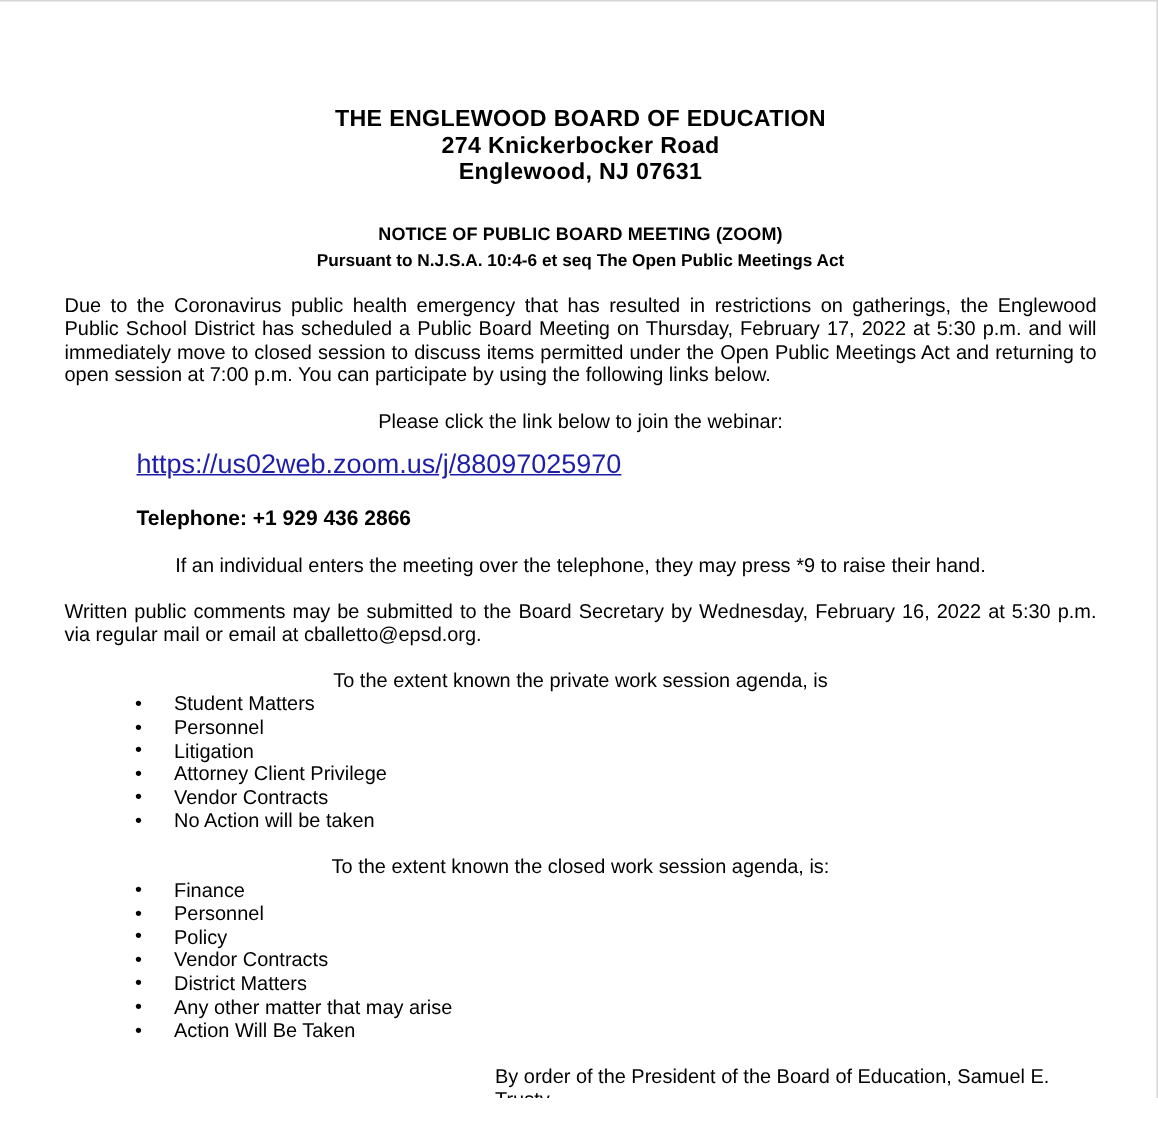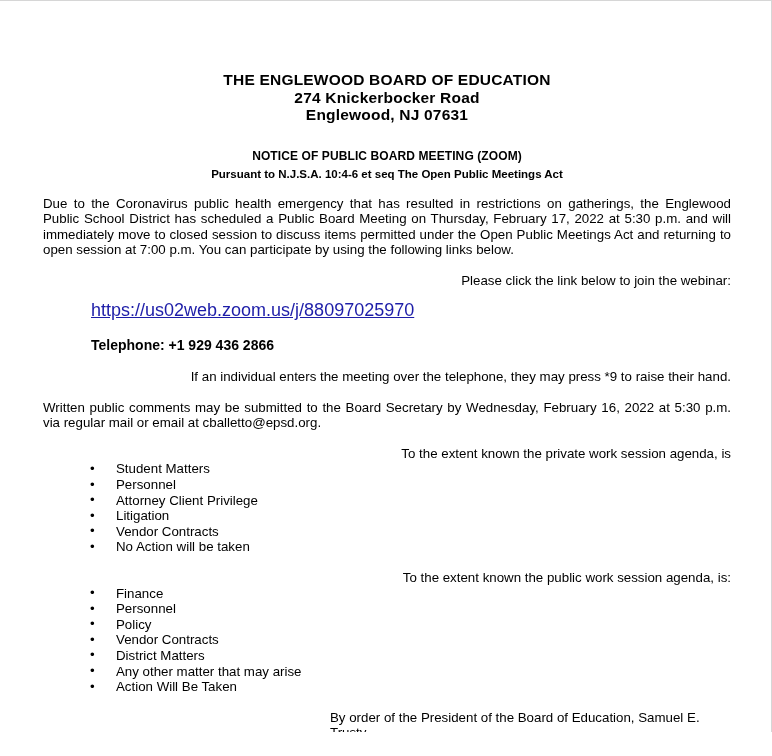--- a/index.html
+++ b/index.html
@@ -58,21 +58,21 @@
     font-size: 11.5px;
     line-height: 14px;
     margin-top: 1px;
   }
 
   
   .para {
     font-size: 13.3px;
     line-height: 15.6px;
     margin-top: 15px;
-    text-align: right;
+    text-align: center;
   }
   .para.justify {
     text-align: justify;
     text-justify: inter-word;
   }
 
   .link-row {
     margin-top: 14px;
     padding-left: 48px;
   }
@@ -148,27 +148,27 @@
     </div>
 
     <div class="para">If an individual enters the meeting over the telephone, they may press *9 to raise their hand.</div>
 
     <div class="para justify">Written public comments may be submitted to the Board Secretary by Wednesday, February 16, 2022 at 5:30 p.m. via regular mail or email at cballetto@epsd.org.</div>
 
     <div class="para">To the extent known the private work session agenda, is</div>
     <ul class="agenda">
       <li>Student Matters</li>
       <li>Personnel</li>
+      <li>Litigation</li>
       <li>Attorney Client Privilege</li>
-      <li>Litigation</li>
       <li>Vendor Contracts</li>
       <li>No Action will be taken</li>
     </ul>
 
-    <div class="para">To the extent known the public work session agenda, is:</div>
+    <div class="para">To the extent known the closed work session agenda, is:</div>
     <ul class="agenda">
       <li>Finance</li>
       <li>Personnel</li>
       <li>Policy</li>
       <li>Vendor Contracts</li>
       <li>District Matters</li>
       <li>Any other matter that may arise</li>
       <li>Action Will Be Taken</li>
     </ul>
 

